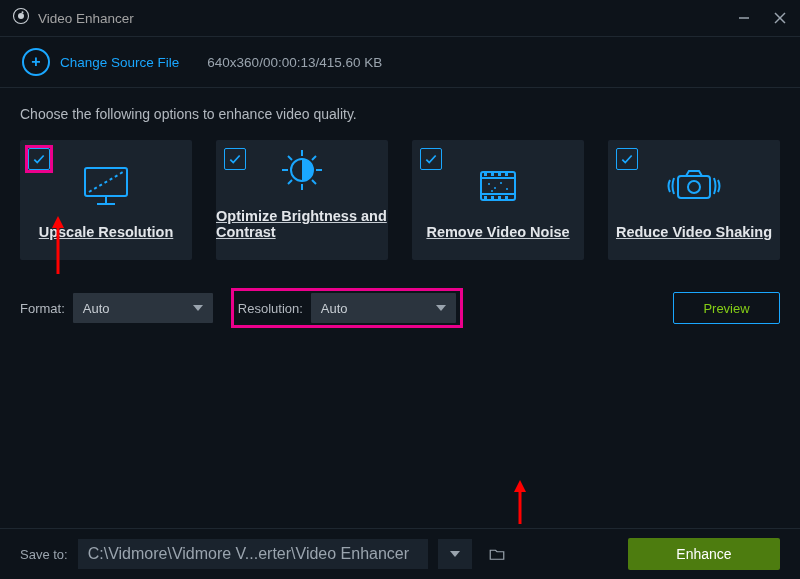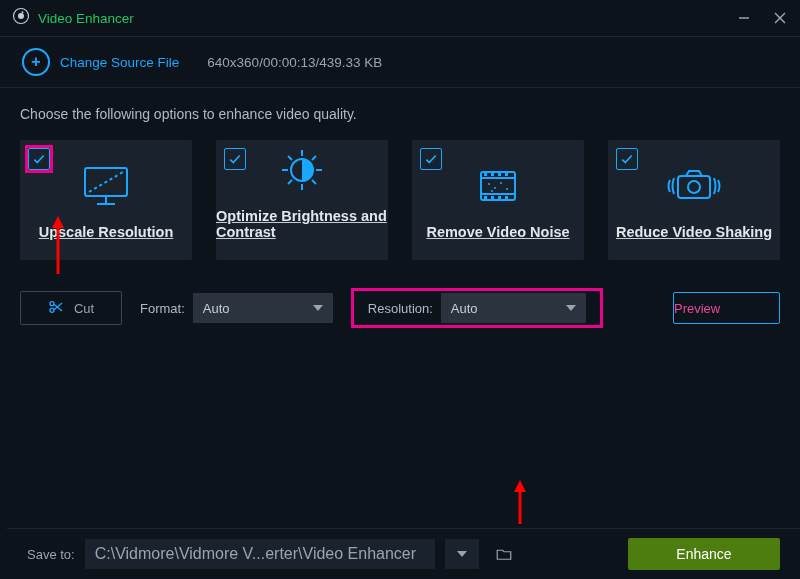--- a/index.html
+++ b/index.html
@@ -17,42 +17,42 @@
   .card .cb{position:absolute;top:8px;left:8px;width:20px;height:20px;border:1.5px solid #1aa7ff;border-radius:2px;display:flex;align-items:center;justify-content:center;}
   .card .cb svg{stroke:#1aa7ff;}
   .card .icon{height:60px;display:flex;align-items:center;justify-content:center;margin-bottom:8px;}
   .card .lbl{font-size:14.5px;font-weight:600;color:#e3e6ea;}
   .arrow{position:absolute;color:#ff0000;}
   .controls{display:flex;align-items:center;gap:18px;margin-top:28px;padding:0 0px;}
   .cut-btn{width:100px;height:32px;border:1px solid #3d4650;border-radius:2px;display:flex;align-items:center;justify-content:center;gap:10px;font-size:13px;color:#9aa4ae;cursor:pointer}
   .fld{display:flex;align-items:center;gap:8px;font-size:13px;color:#b3b9c0;}
   .select{background:#2b343e;height:30px;min-width:120px;display:flex;align-items:center;justify-content:space-between;padding:0 10px;font-size:13px;color:#c7cdd3;border-radius:1px;cursor:pointer}
   .select .chev{border-left:5px solid transparent;border-right:5px solid transparent;border-top:6px solid #9aa4ae;}
-  .preview-btn{margin-left:auto;width:105px;height:30px;border:1px solid #1aa7ff;border-radius:2px;display:flex;align-items:center;justify-content:flex-start;font-size:13px;color:#ec4899;cursor:pointer}
-  .footer{position:absolute;bottom:0;left:7px;right:0;height:50px;border-top:1px solid #1e2730;display:flex;align-items:center;padding:0 20px;gap:10px;font-size:13px;color:#9aa4ae;}
+  .preview-btn{margin-left:auto;width:105px;height:30px;border:1px solid #1aa7ff;border-radius:2px;display:flex;align-items:center;justify-content:center;font-size:13px;color:#84cc16;cursor:pointer}
+  .footer{position:absolute;bottom:0;left:0;right:0;height:50px;border-top:1px solid #1e2730;display:flex;align-items:center;padding:0 20px;gap:10px;font-size:13px;color:#9aa4ae;}
   .path-box{background:#1a232d;height:30px;flex:0 0 330px;display:flex;align-items:center;padding:0 10px;font-size:16px;color:#9aa4ae;}
   .path-drop{background:#1a232d;width:34px;height:30px;display:flex;align-items:center;justify-content:center;}
   .folder-btn{width:30px;height:30px;display:flex;align-items:center;justify-content:center;color:#9aa4ae;cursor:pointer}
   .enhance-btn{margin-left:auto;width:152px;height:32px;background:#4d7c0f;color:#fff;display:flex;align-items:center;justify-content:center;font-size:14px;border-radius:2px;cursor:pointer}
-  .res-wrap{border:3px solid #ec008c;padding:2px 14px;display:flex;align-items:center;gap:8px;}
+  .res-wrap{border:3px solid #ec008c;padding:2px 4px;display:flex;align-items:center;gap:8px;}
   .cb-wrap{position:absolute;top:5px;left:5px;border:3px solid #ec008c;padding:0px;}
 </style>
 </head>
 <body>
 
 <div class="titlebar">
   <div class="titlebar-left">
     <span>
       <svg width="18" height="18" viewBox="0 0 24 24" fill="none" stroke="#c7cdd3" stroke-width="1.5">
           <circle cx="12" cy="12" r="10"></circle>
           <circle cx="12" cy="12" r="4" fill="#c7cdd3" stroke="none"></circle>
           <circle cx="14" cy="7" r="1.3" fill="#c7cdd3" stroke="none"></circle>
         </svg>
     </span>
-    <span style="font-size:13.5px;color:#22c55e;">Video Enhancer</span>
+    <span style="font-size:13.5px;color:#a3a3a3;">Video Enhancer</span>
   </div>
   <div class="win-ctrl">
     <span>
         <svg width="14" height="14">
           <line x1="2" y1="7" x2="12" y2="7" stroke="#9aa4ae" stroke-width="1.5"></line>
         </svg>
       </span>
     <span>
         <svg width="14" height="14">
           <line x1="2" y1="2" x2="12" y2="12" stroke="#9aa4ae" stroke-width="1.5"></line>
@@ -60,21 +60,21 @@
         </svg>
       </span>
   </div>
 </div>
 
 <div class="sourcebar">
   <div style="display:flex;align-items:center;gap:10px;">
     <div class="plus">+</div>
     <span class="change">Change Source File</span>
   </div>
-  <span>640x360/00:00:13/439.33 KB</span>
+  <span>640x360/00:00:13/415.60 KB</span>
 </div>
 
 <div class="body-area">
   <div class="instruction">Choose the following options to enhance video quality.</div>
 
   <div class="cards">
 
     <div class="card">
       <div class="cb-wrap">
         <div class="cb" style="position:static;">
@@ -171,31 +171,20 @@
             <path d="M10 16 Q 7 24 10 32"></path>
             <path d="M50 16 Q 53 24 50 32"></path>
           </svg>
       </div>
       <div class="lbl">Reduce Video Shaking</div>
     </div>
 
   </div>
 
   <div class="controls">
-    <div class="cut-btn">
-      <span>
-        <svg width="16" height="16" viewBox="0 0 24 24" fill="none" stroke="#1aa7ff" stroke-width="2">
-            <circle cx="6" cy="7" r="3"></circle>
-            <circle cx="6" cy="17" r="3"></circle>
-            <line x1="9" y1="8" x2="21" y2="18"></line>
-            <line x1="9" y1="16" x2="21" y2="6"></line>
-          </svg>
-      </span>
-      <span>Cut</span>
-    </div>
 
     <div class="fld">
       <span>Format:</span>
       <div class="select">
         <span>Auto</span>
         <span class="chev"></span>
       </div>
     </div>
 
     <div class="res-wrap">

